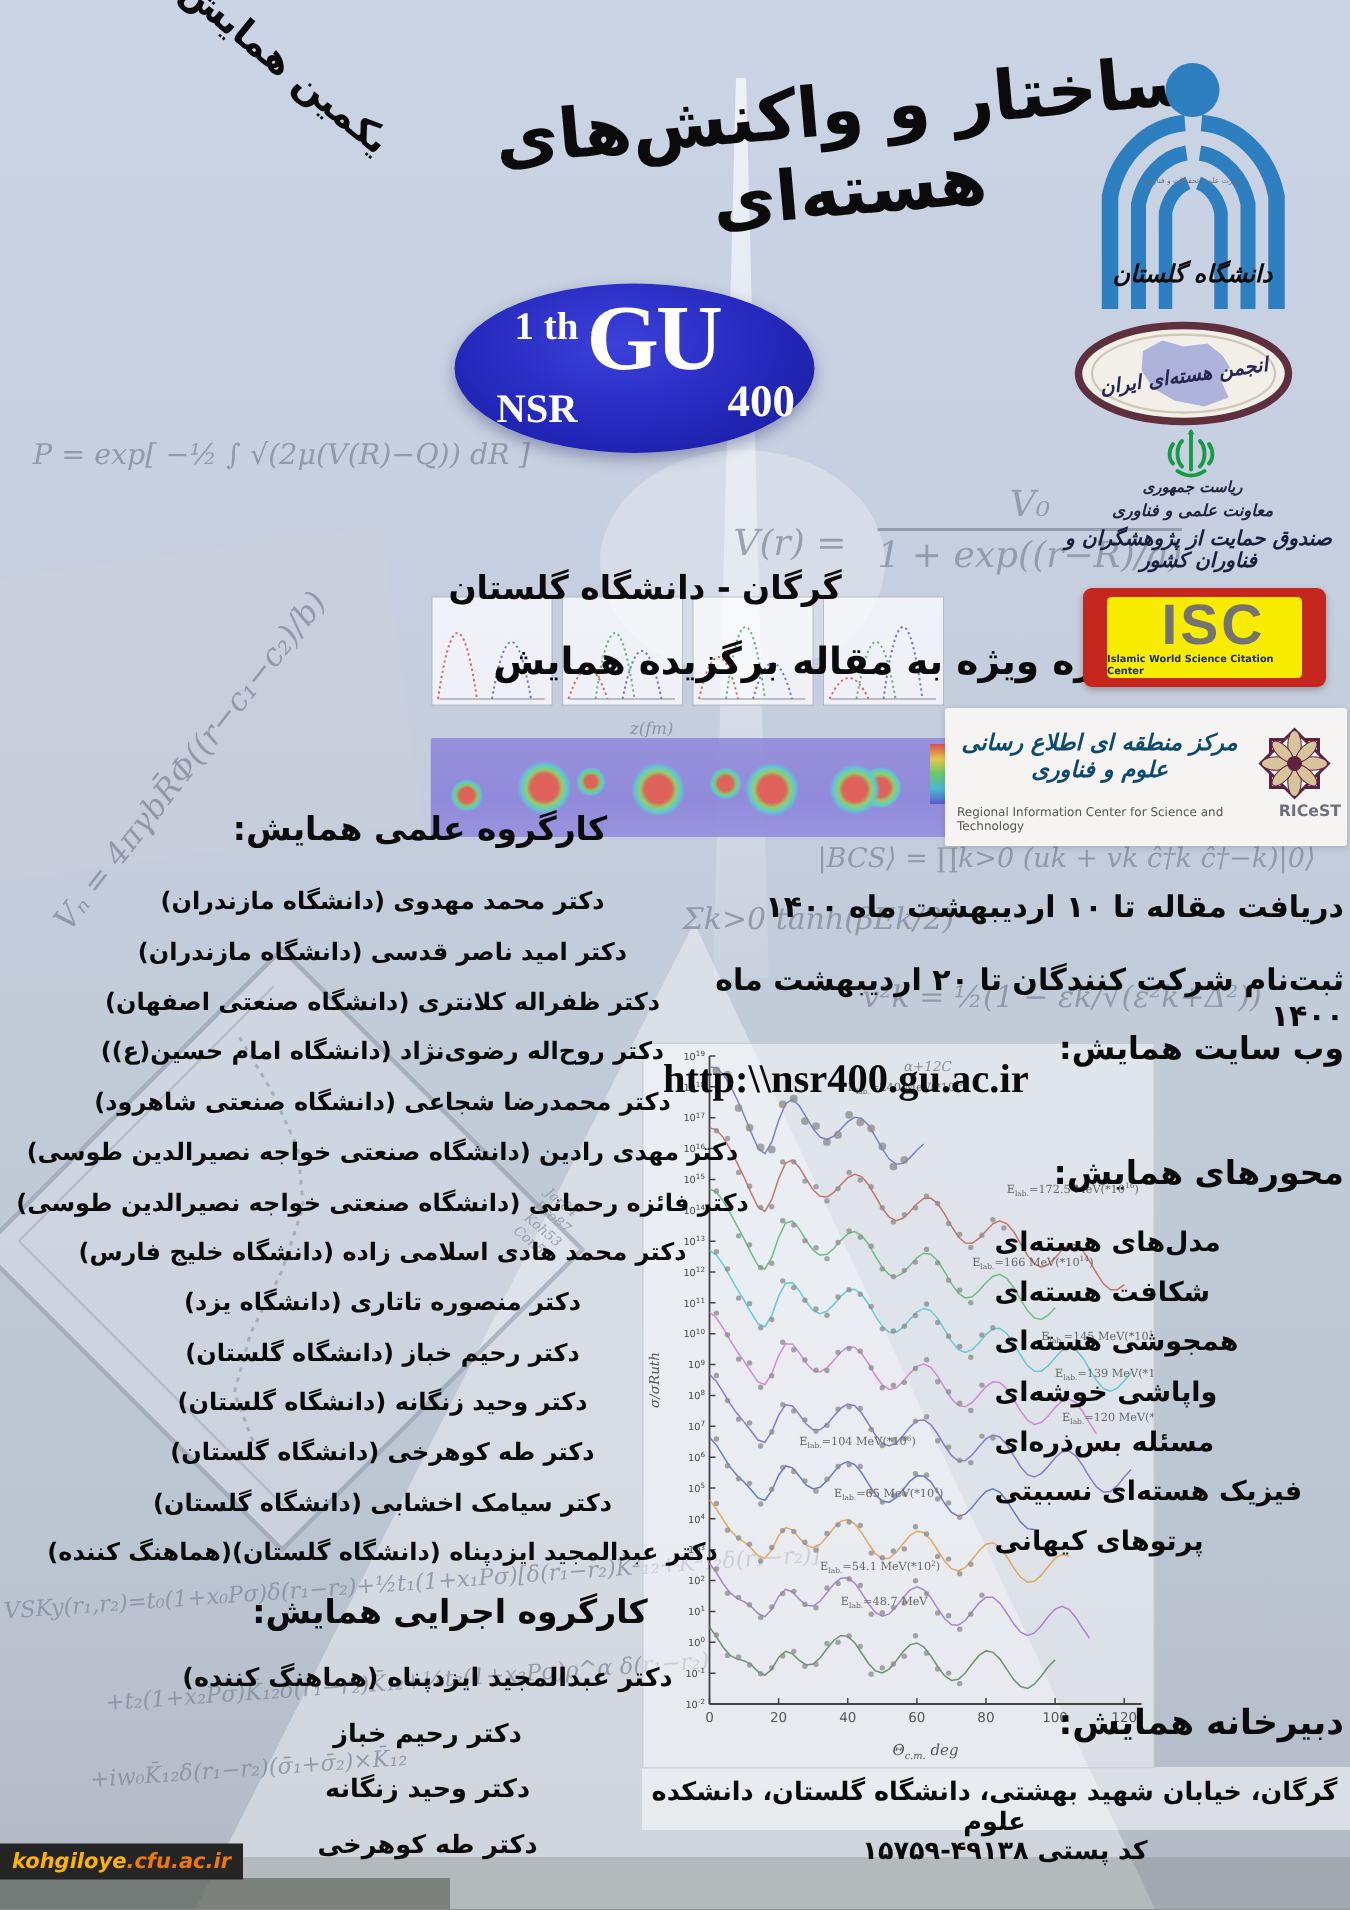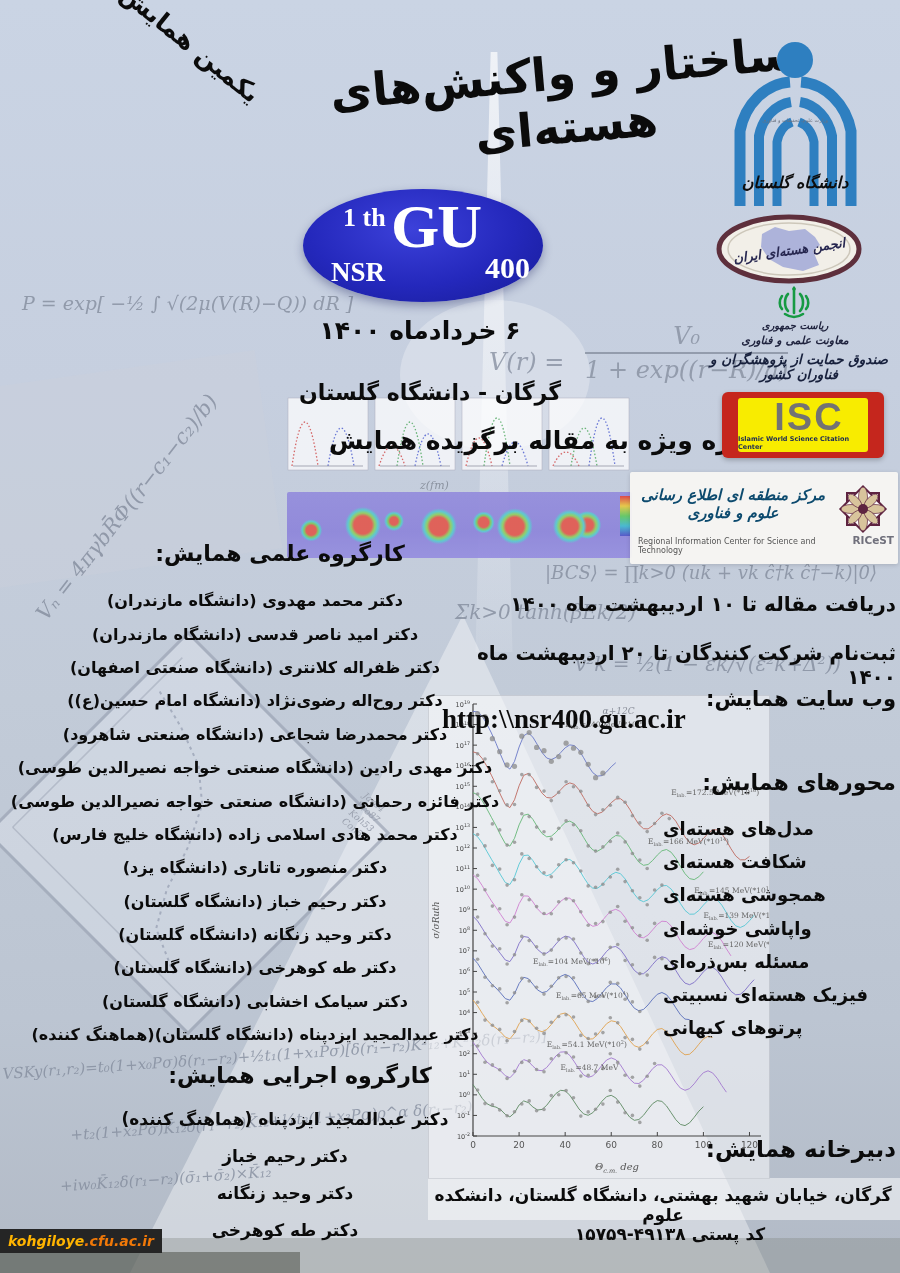--- a/index.html
+++ b/index.html
@@ -185,21 +185,20 @@
   <div class="abs fa series-label">یکمین همایش دوسالانه</div>
   <div class="abs fa main-title">ساختار و واکنش‌های هسته‌ای</div>
 
   <div class="abs badge latin-serif">
     <span class="abs b1">1 th</span>
     <span class="abs bgu">GU</span>
     <span class="abs bnsr">NSR</span>
     <span class="abs b400">400</span>
   </div>
 
-  <div class="abs fa txt-date">۶ خردادماه ۱۴۰۰</div>
   <div class="abs fa txt-loc">گرگان - دانشگاه گلستان</div>
   <div class="abs fa txt-award">اهدای جایزه ویژه به مقاله برگزیده همایش</div>
 
   <div class="abs fa sci-heading">کارگروه علمی همایش:</div>
   <div class="abs fa sci-list">
       <div class="member-line">دکتر محمد مهدوی (دانشگاه مازندران)</div>
       <div class="member-line">دکتر امید ناصر قدسی (دانشگاه مازندران)</div>
       <div class="member-line">دکتر ظفراله کلانتری (دانشگاه صنعتی اصفهان)</div>
       <div class="member-line">دکتر روح‌اله رضوی‌نژاد (دانشگاه امام حسین(ع))</div>
       <div class="member-line">دکتر محمدرضا شجاعی (دانشگاه صنعتی شاهرود)</div>

